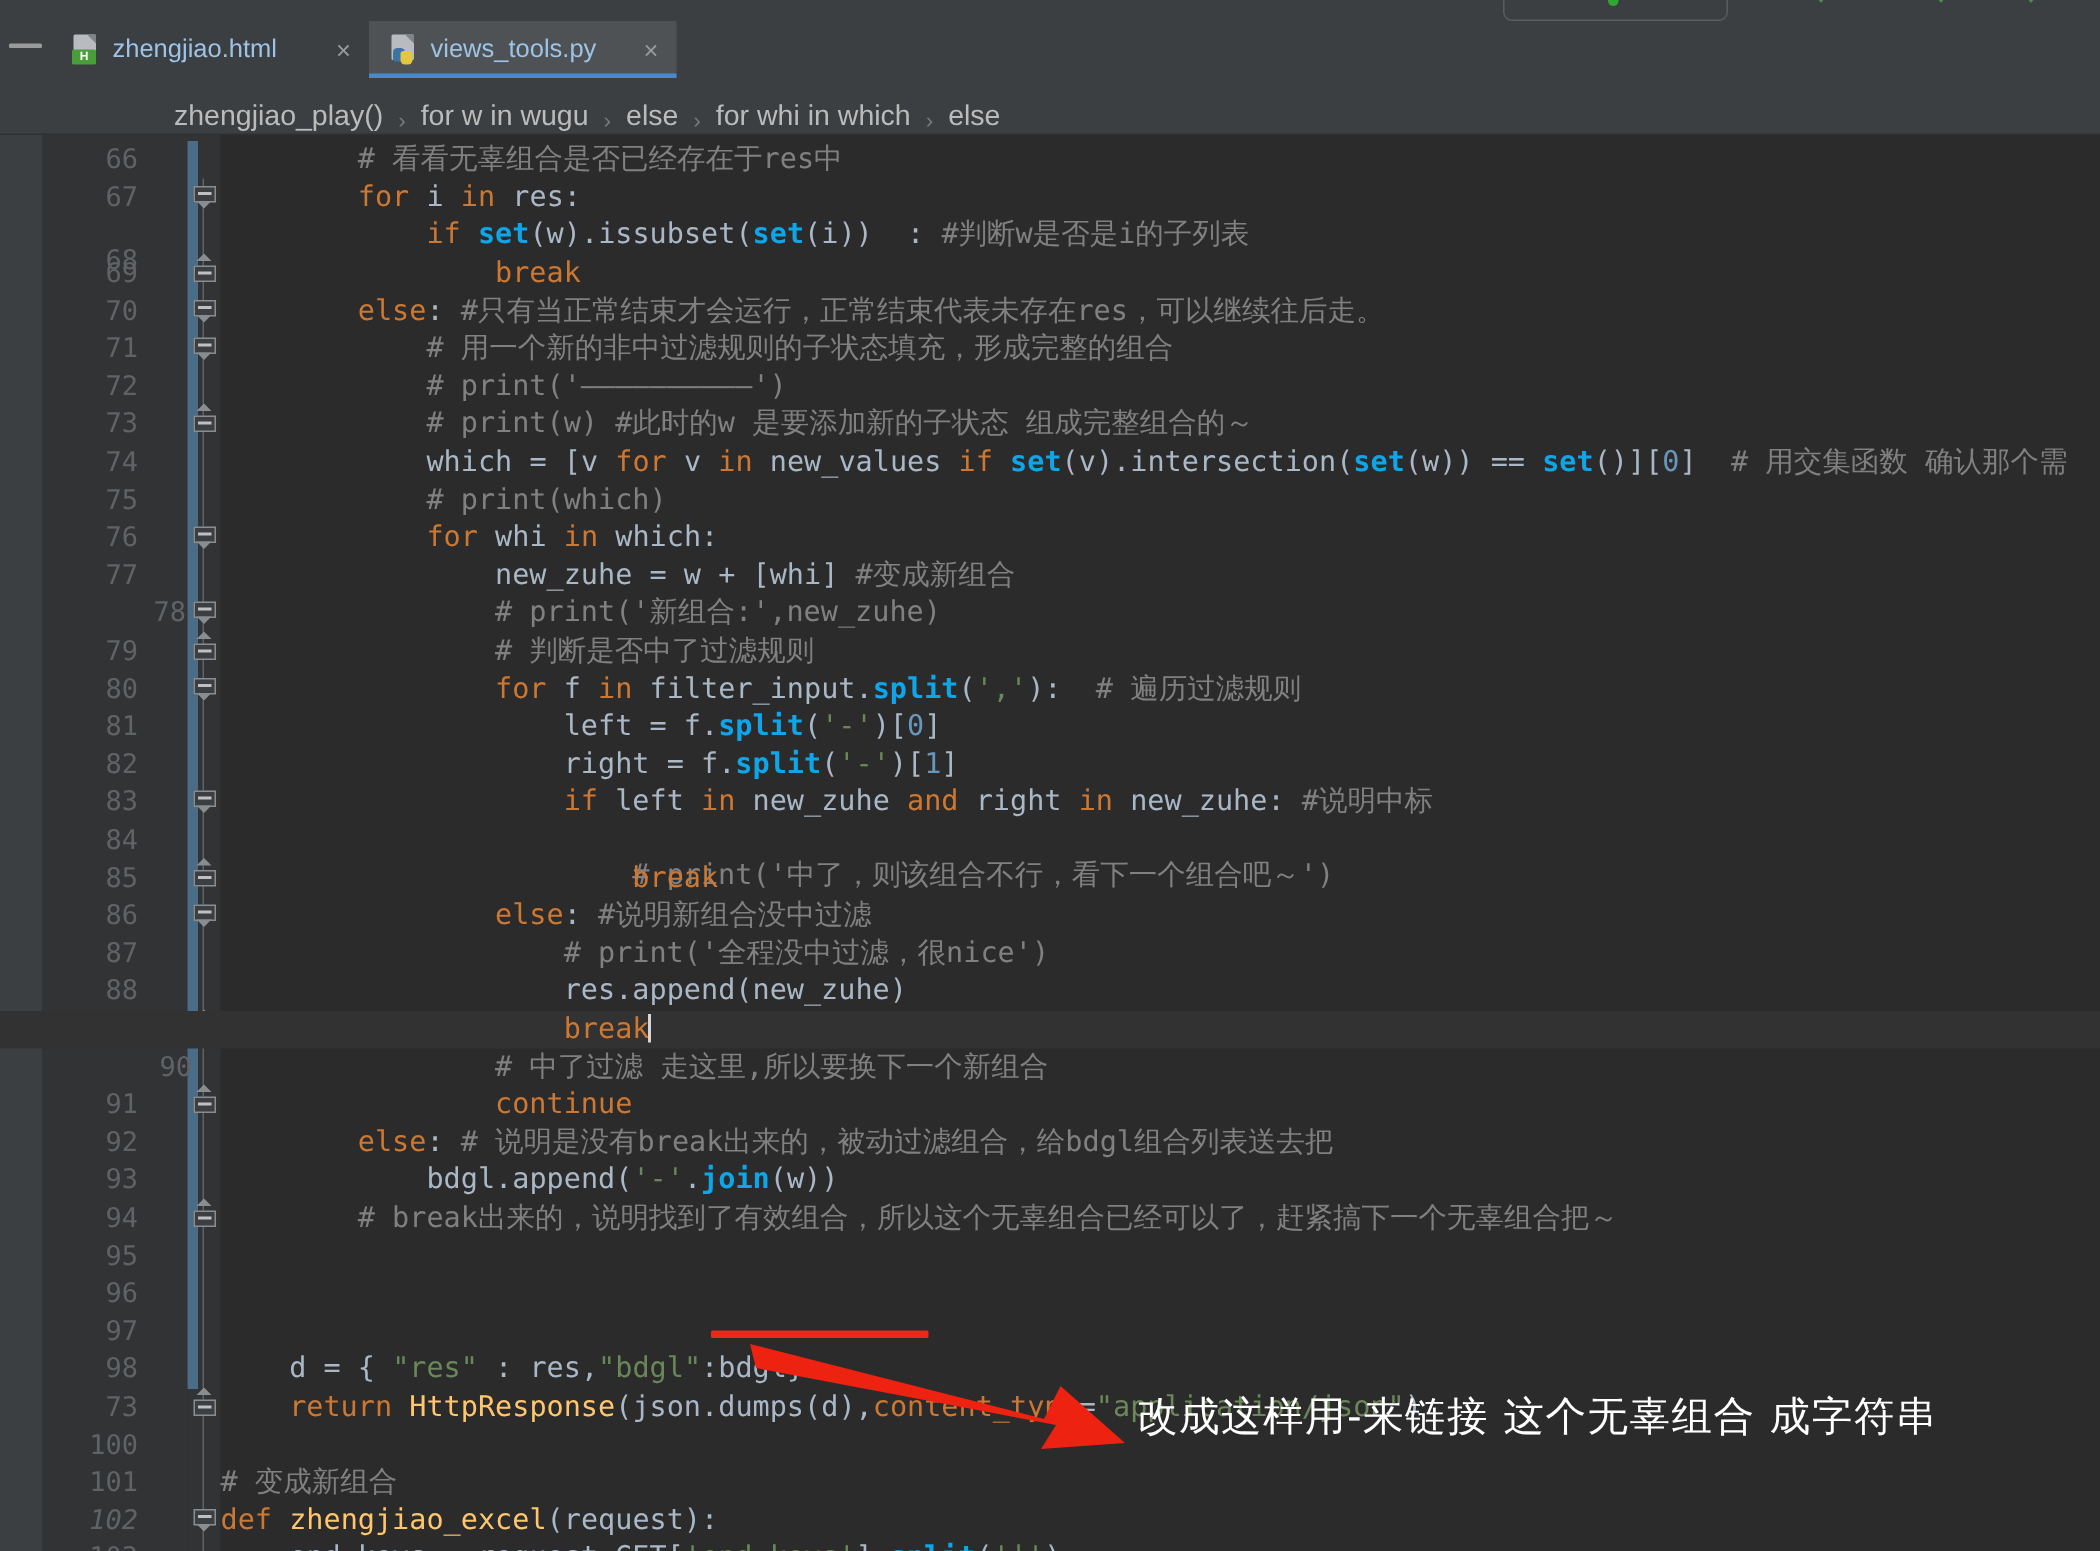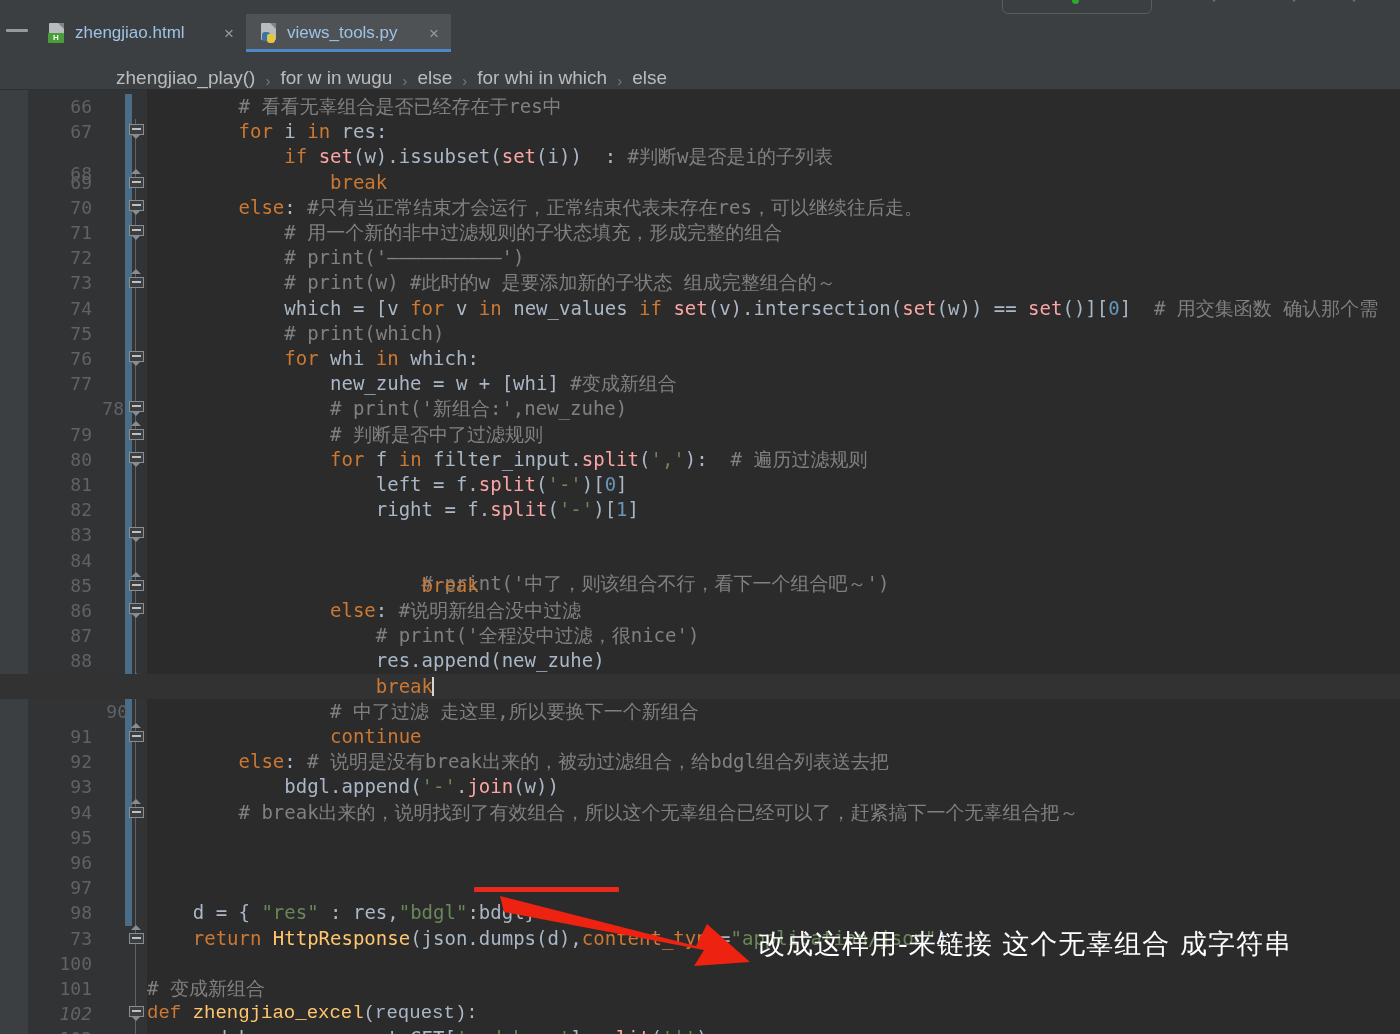--- a/index.html
+++ b/index.html
@@ -124,21 +124,21 @@
     line-height:25.2px;
   }
   .lineno.cur{color:#d6d6d6;font-weight:bold;}
   .code{
     position:relative;white-space:pre;
     font-family:"DejaVu Sans Mono","Liberation Mono",monospace;
     font-size:19px;line-height:25.2px;color:#a9b7c6;
     letter-spacing:0px;
   }
   .k{color:#cc7832;}           
-  .b{color:#fca5a5;}           
+  .b{color:#0ea5e9;font-weight:bold;}           
   .s{color:#6a8759;}           
   .n{color:#6897bb;}           
   .c{color:#808080;}           
   .f{color:#ffc66d;}           
   .p{color:#a9b7c6;}
 
   
   .fm{
     position:absolute;left:129px;width:15px;height:15px;
     box-sizing:border-box;
@@ -377,39 +377,40 @@
         <div class="code" style="position: absolute; left: 0px; top: 180.4px;">            <span class="c"># print(w) #此时的w 是要添加新的子状态 组成完整组合的～</span></div>
         <div class="code" style="position: absolute; left: 0px; top: 205.6px;">            <span class="p">which</span> = [<span class="p">v</span> <span class="k">for</span> <span class="p">v</span> <span class="k">in</span> <span class="p">new_values</span> <span class="k">if</span> <span class="b">set</span>(<span class="p">v</span>).<span class="p">intersection</span>(<span class="b">set</span>(<span class="p">w</span>)) == <span class="b">set</span>()][<span class="n">0</span>]  <span class="c"># 用交集函数 确认那个需</span></div>
         <div class="code" style="position: absolute; left: 0px; top: 230.8px;">            <span class="c"># print(which)</span></div>
         <div class="code" style="position: absolute; left: 0px; top: 256px;">            <span class="k">for</span> <span class="p">whi</span> <span class="k">in</span> <span class="p">which</span>:</div>
         <div class="code" style="position: absolute; left: 0px; top: 281.2px;">                <span class="p">new_zuhe</span> = <span class="p">w</span> + [<span class="p">whi</span>] <span class="c">#变成新组合</span></div>
         <div class="code" style="position: absolute; left: 0px; top: 306.4px;">                <span class="c"># print('新组合:',new_zuhe)</span></div>
         <div class="code" style="position: absolute; left: 0px; top: 331.6px;">                <span class="c"># 判断是否中了过滤规则</span></div>
         <div class="code" style="position: absolute; left: 0px; top: 356.8px;">                <span class="k">for</span> <span class="p">f</span> <span class="k">in</span> <span class="p">filter_input</span>.<span class="b">split</span>(<span class="s">','</span>):  <span class="c"># 遍历过滤规则</span></div>
         <div class="code" style="position: absolute; left: 0px; top: 382px;">                    <span class="p">left</span> = <span class="p">f</span>.<span class="b">split</span>(<span class="s">'-'</span>)[<span class="n">0</span>]</div>
         <div class="code" style="position: absolute; left: 0px; top: 407.2px;">                    <span class="p">right</span> = <span class="p">f</span>.<span class="b">split</span>(<span class="s">'-'</span>)[<span class="n">1</span>]</div>
+        <div class="code" style="position: absolute; left: 0px; top: 432.4px;">                    <span class="k">if</span> <span class="p">left</span> <span class="k">in</span> <span class="p">new_zuhe</span> <span class="k">and</span> <span class="p">right</span> <span class="k">in</span> <span class="p">new_zuhe</span>: <span class="c">#说明中标</span></div>
         <div class="code" style="position: absolute; left: 0px; top: 481px;">                        <span class="c"># print('中了，则该组合不行，看下一个组合吧～')</span></div>
         <div class="code" style="position: absolute; left: 0px; top: 482.8px;">                        <span class="k">break</span></div>
         <div class="code" style="position: absolute; left: 0px; top: 508px;">                <span class="k">else</span>: <span class="c">#说明新组合没中过滤</span></div>
         <div class="code" style="position: absolute; left: 0px; top: 533.2px;">                    <span class="c"># print('全程没中过滤，很nice')</span></div>
         <div class="code" style="position: absolute; left: 0px; top: 558.4px;">                    <span class="p">res</span>.<span class="p">append</span>(<span class="p">new_zuhe</span>)</div>
         <div class="code" style="position: absolute; left: 0px; top: 583.6px;">                    <span class="k">break</span><span class="caret"></span></div>
         <div class="code" style="position: absolute; left: 0px; top: 608.8px;">                <span class="c"># 中了过滤 走这里,所以要换下一个新组合</span></div>
         <div class="code" style="position: absolute; left: 0px; top: 634px;">                <span class="k">continue</span></div>
         <div class="code" style="position: absolute; left: 0px; top: 659.2px;">        <span class="k">else</span>: <span class="c"># 说明是没有break出来的，被动过滤组合，给bdgl组合列表送去把</span></div>
         <div class="code" style="position: absolute; left: 0px; top: 684.4px;">            <span class="p">bdgl</span>.<span class="p">append</span>(<span class="s">'-'</span>.<span class="b">join</span>(<span class="p">w</span>))</div>
         <div class="code" style="position: absolute; left: 0px; top: 709.6px;">        <span class="c"># break出来的，说明找到了有效组合，所以这个无辜组合已经可以了，赶紧搞下一个无辜组合把～</span></div>
         <div class="code" style="position: absolute; left: 0px; top: 734.8px;"></div>
         <div class="code" style="position: absolute; left: 0px; top: 760px;"></div>
         <div class="code" style="position: absolute; left: 0px; top: 785.2px;"></div>
         <div class="code" style="position: absolute; left: 0px; top: 810.4px;">    <span class="p">d</span> = { <span class="s">"res"</span> : <span class="p">res</span>,<span class="s">"bdgl"</span>:<span class="p">bdgl</span>}</div>
         <div class="code" style="position: absolute; left: 0px; top: 835.6px;">    <span class="k">return</span> <span class="f">HttpResponse</span>(<span class="p">json</span>.<span class="p">dumps</span>(<span class="p">d</span>),<span class="k">content_type</span>=<span class="s">"application/json"</span>)</div>
         <div class="code" style="position: absolute; left: 0px; top: 860.8px;"></div>
         <div class="code" style="position: absolute; left: 0px; top: 886px;"><span class="c"># 变成新组合</span></div>
-        <div class="code" style="position: absolute; left: 0px; top: 911.2px; font-family: Liberation Mono, monospace;"><span class="k">def</span> <span class="f">zhengjiao_excel</span>(<span class="p">request</span>):</div>
+        <div class="code" style="position: absolute; left: 0px; top: 911.2px;"><span class="k">def</span> <span class="f">zhengjiao_excel</span>(<span class="p">request</span>):</div>
         <div class="code" style="position: absolute; left: 0px; top: 936.4px;">    <span class="p">end_keys</span> = <span class="p">request</span>.<span class="p">GET</span>[<span class="s">'end_keys'</span>].<span class="b">split</span>(<span class="s">'|'</span>)</div>
       </div>
 
     <div class="red-underline"></div>
     <svg class="red-arrow" viewBox="0 0 260 80">
       <polygon points="0,6 196,56 207,34 250,72 194,76 204,60 4,22" fill="#ee2211"></polygon>
     </svg>
     <div class="red-note">改成这样用-来链接 这个无辜组合 成字符串</div>
 
   </div>

